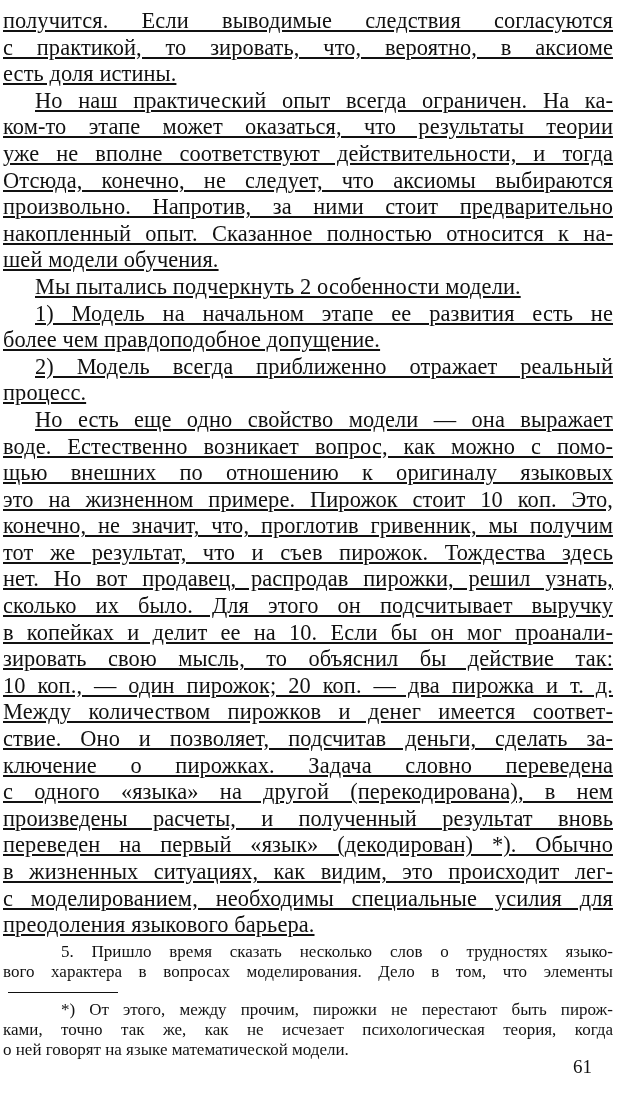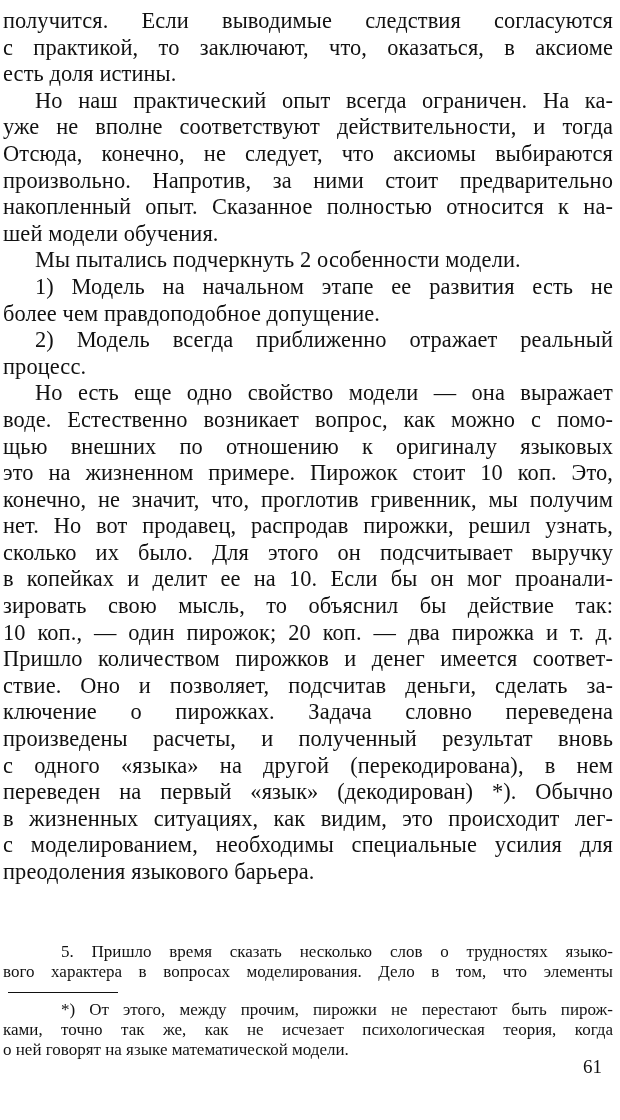--- a/index.html
+++ b/index.html
@@ -13,20 +13,21 @@
       position: relative;
       overflow: hidden;
       color: #111111;
       font-family: "Liberation Serif", "DejaVu Serif", serif;
     }
     .page {
       position: absolute;
       left: 3px;
       top: 8px;
       width: 610px;
+      text-decoration: underline;
     }
     .main-text {
       font-size: 22.4px;
       line-height: 26.6px;
       text-align: justify;
       letter-spacing: 0.1px;
     }
     .main-text .line {
       display: block;
       white-space: nowrap;
@@ -71,59 +72,61 @@
       border-top: 1.4px solid #111111;
     }
     .footnote {
       position: absolute;
       left: 3px;
       top: 1000px;
       width: 610px;
     }
     .page-number {
       position: absolute;
-      right: 18px;
+      right: 28px;
       top: 1056px;
       font-size: 19px;
       font-family: "Liberation Serif", "DejaVu Serif", serif;
     }
   </style>
 </head>
 <body>
 
 <div class="page main-text" id="main-body">
     <span class="line">получится. Если выводимые следствия согласуются</span>
-    <span class="line">с практикой, то заключают, что, оказаться, в аксиоме</span>
+    <span class="line">с практикой, то зировать, что, вероятно, в аксиоме</span>
     <span class="line last">есть доля истины.</span>
     <span class="line indent">Но наш практический опыт всегда ограничен. На ка-</span>
+    <span class="line">ком-то этапе может оказаться, что результаты теории</span>
     <span class="line">уже не вполне соответствуют действительности, и тогда</span>
     <span class="line">Отсюда, конечно, не следует, что аксиомы выбираются</span>
     <span class="line">произвольно. Напротив, за ними стоит предварительно</span>
     <span class="line">накопленный опыт. Сказанное полностью относится к на-</span>
     <span class="line last">шей модели обучения.</span>
     <span class="line indent last">Мы пытались подчеркнуть 2 особенности модели.</span>
     <span class="line indent">1) Модель на начальном этапе ее развития есть не</span>
     <span class="line last">более чем правдоподобное допущение.</span>
     <span class="line indent">2) Модель всегда приближенно отражает реальный</span>
     <span class="line last">процесс.</span>
     <span class="line indent">Но есть еще одно свойство модели — она выражает</span>
     <span class="line">воде. Естественно возникает вопрос, как можно с помо-</span>
     <span class="line">щью внешних по отношению к оригиналу языковых</span>
     <span class="line">это на жизненном примере. Пирожок стоит 10 коп. Это,</span>
     <span class="line">конечно, не значит, что, проглотив гривенник, мы получим</span>
+    <span class="line">тот же результат, что и съев пирожок. Тождества здесь</span>
     <span class="line">нет. Но вот продавец, распродав пирожки, решил узнать,</span>
     <span class="line">сколько их было. Для этого он подсчитывает выручку</span>
     <span class="line">в копейках и делит ее на 10. Если бы он мог проанали-</span>
     <span class="line">зировать свою мысль, то объяснил бы действие так:</span>
     <span class="line">10 коп., — один пирожок; 20 коп. — два пирожка и т. д.</span>
-    <span class="line">Пришло количеством пирожков и денег имеется соответ-</span>
+    <span class="line">Между количеством пирожков и денег имеется соответ-</span>
     <span class="line">ствие. Оно и позволяет, подсчитав деньги, сделать за-</span>
     <span class="line">ключение о пирожках. Задача словно переведена</span>
+    <span class="line">с одного «языка» на другой (перекодирована), в нем</span>
     <span class="line">произведены расчеты, и полученный результат вновь</span>
-    <span class="line">с одного «языка» на другой (перекодирована), в нем</span>
     <span class="line">переведен на первый «язык» (декодирован) *). Обычно</span>
     <span class="line">в жизненных ситуациях, как видим, это происходит лег-</span>
     <span class="line">с моделированием, необходимы специальные усилия для</span>
     <span class="line last">преодоления языкового барьера.</span>
   </div>
 
 <div class="section5 small-text" id="section5">
     <span class="line indent">5. Пришло время сказать несколько слов о трудностях языко-</span>
     <span class="line">вого характера в вопросах моделирования. Дело в том, что элементы</span>
   </div>

